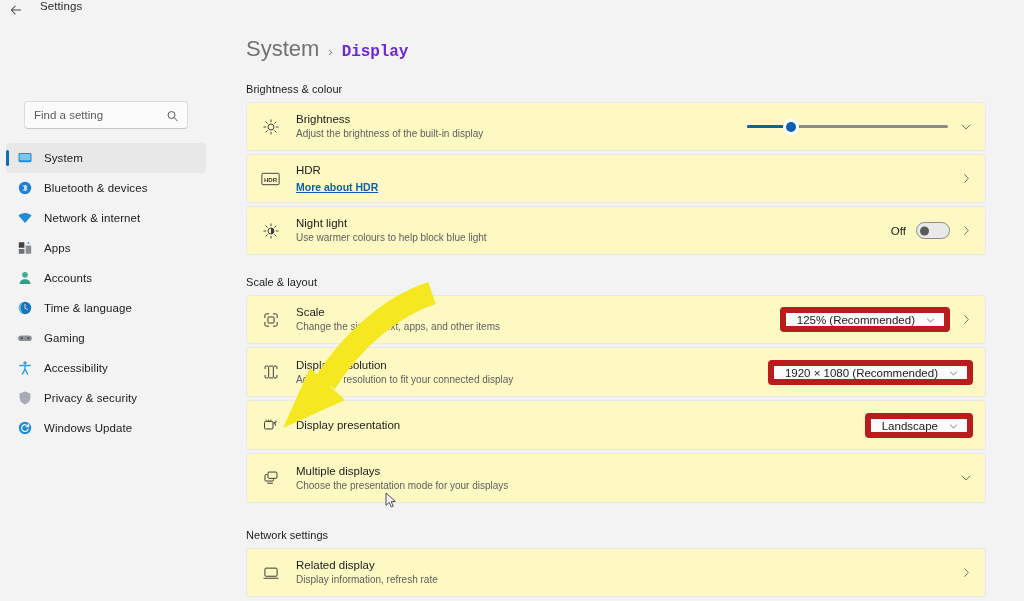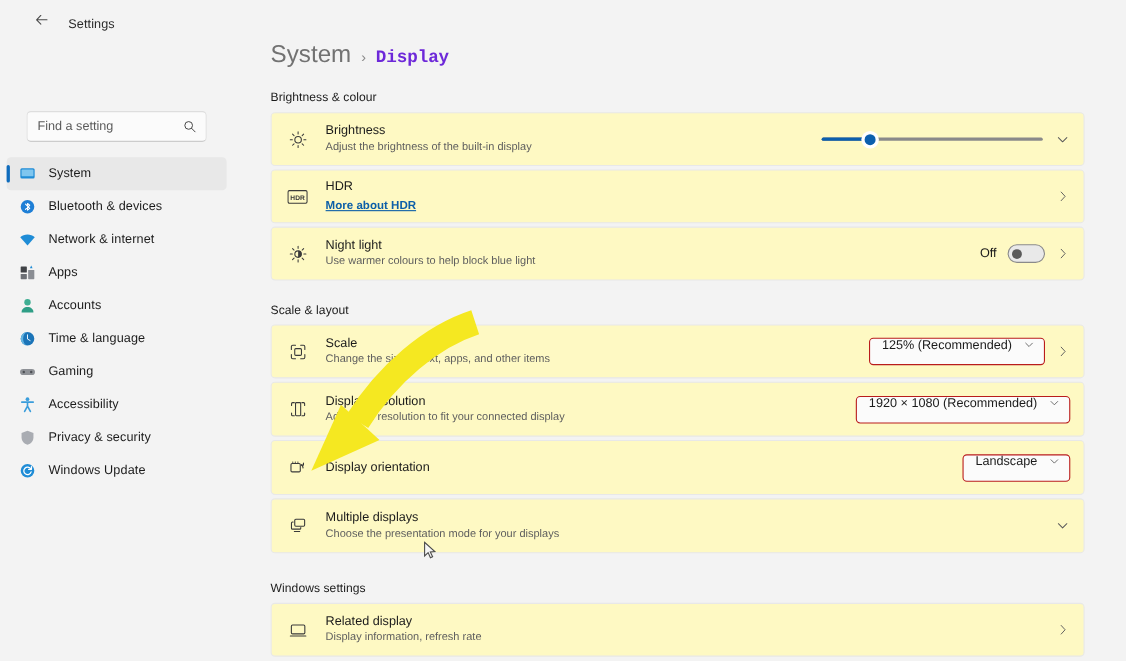--- a/index.html
+++ b/index.html
@@ -14,22 +14,22 @@
   #app { position: relative; width: 1024px; height: 601px; display: flex; }
 
   
   .sidebar {
     width: 212px; height: 601px;
     background: #f3f3f3;
     flex: 0 0 212px;
     position: relative;
   }
   .titlebar {
-    height: 28px; display: flex; align-items: flex-end;
-    padding-left: 28px; gap: 14px;
+    height: 28px; display: flex; align-items: flex-start;
+    padding-left: 6px; gap: 14px;
   }
   .back-btn {
     width: 20px; height: 20px; display: flex;
     align-items: center; justify-content: center;
     color: #4a4a4a; font-size: 13px; line-height: 1;
     border-radius: 4px; cursor: default;
   }
   .app-title { font-size: 11.5px; color: #2b2b2b; letter-spacing: .1px; }
 
   .search-wrap { padding: 0 24px; margin-top: 73px; }
@@ -138,23 +138,23 @@
     background: #e9e9e9; border: 1px solid #8a8a8a;
     position: relative; flex: 0 0 34px;
   }
   .toggle i {
     position: absolute; left: 3px; top: 50%; transform: translateY(-50%);
     width: 9px; height: 9px; border-radius: 50%; background: #5a5a5a; display: block;
   }
 
   
   .dropdown {
-    height: 25px; border: 1px solid #b91c1c;
+    height: 25px; border: 6px solid #b91c1c;
     background: #fbfbfb; border-radius: 4px;
-    display: flex; align-items: flex-start; justify-content: space-between;
+    display: flex; align-items: flex-end; justify-content: space-between;
     gap: 10px; padding: 0 8px 0 11px;
     font-size: 11.5px; color: #1b1b1b; white-space: nowrap;
   }
   .dropdown .dd-chev { color: #5a5a5a; width: 11px; height: 11px; display: flex; align-items: center; justify-content: center; }
 
   
   .arrow-overlay {
     position: absolute; left: 0; top: 0;
     width: 1024px; height: 601px; pointer-events: none;
   }
@@ -449,21 +449,21 @@
       <div class="card tall">
         <span class="card-ico">
           <svg viewBox="0 0 20 20" width="18" height="18">
             <rect x="2.8" y="6" width="9.4" height="8.4" rx="1.2" fill="none" stroke="currentColor" stroke-width="1.1"></rect>
             <path d="M13.4 7.2a4.4 4.4 0 0 1 1.6 3.2" fill="none" stroke="currentColor" stroke-width="1.1" stroke-linecap="round"></path>
             <path d="M15.4 5.4v2.2h-2.2" fill="none" stroke="currentColor" stroke-width="1.1" stroke-linecap="round" stroke-linejoin="round"></path>
             <path d="M4.6 4.6h.01M7.2 4.6h.01M9.8 4.6h.01" stroke="currentColor" stroke-width="1.3" stroke-linecap="round"></path>
           </svg>
         </span>
         <div class="card-text">
-          <div class="card-title">Display orientation</div>
+          <div class="card-title">Display presentation</div>
         </div>
         <div class="card-right">
           <div class="dropdown">
             <span>Landscape</span>
             <span class="dd-chev">
               <svg viewBox="0 0 16 16" width="11" height="11">
                   <path d="M3.6 5.8 8 10.2l4.4-4.4" fill="none" stroke="currentColor" stroke-width="1.15" stroke-linecap="round" stroke-linejoin="round"></path>
                 </svg>
             </span>
           </div>
@@ -486,21 +486,21 @@
           <span class="chev big">
             <svg viewBox="0 0 16 16" width="14" height="14">
                 <path d="M3.6 5.8 8 10.2l4.4-4.4" fill="none" stroke="currentColor" stroke-width="1.05" stroke-linecap="round" stroke-linejoin="round"></path>
               </svg>
           </span>
         </div>
       </div>
 
     </div>
 
-    <div class="section-title rel">Windows settings</div>
+    <div class="section-title rel">Network settings</div>
 
     <div class="card-group">
       <div class="card">
         <span class="card-ico">
           <svg viewBox="0 0 20 20" width="18" height="18">
             <rect x="3.2" y="4.6" width="13.6" height="9" rx="1.2" fill="none" stroke="currentColor" stroke-width="1.1"></rect>
             <path d="M2.2 15.8h15.6" fill="none" stroke="currentColor" stroke-width="1.1" stroke-linecap="round"></path>
           </svg>
         </span>
         <div class="card-text">

